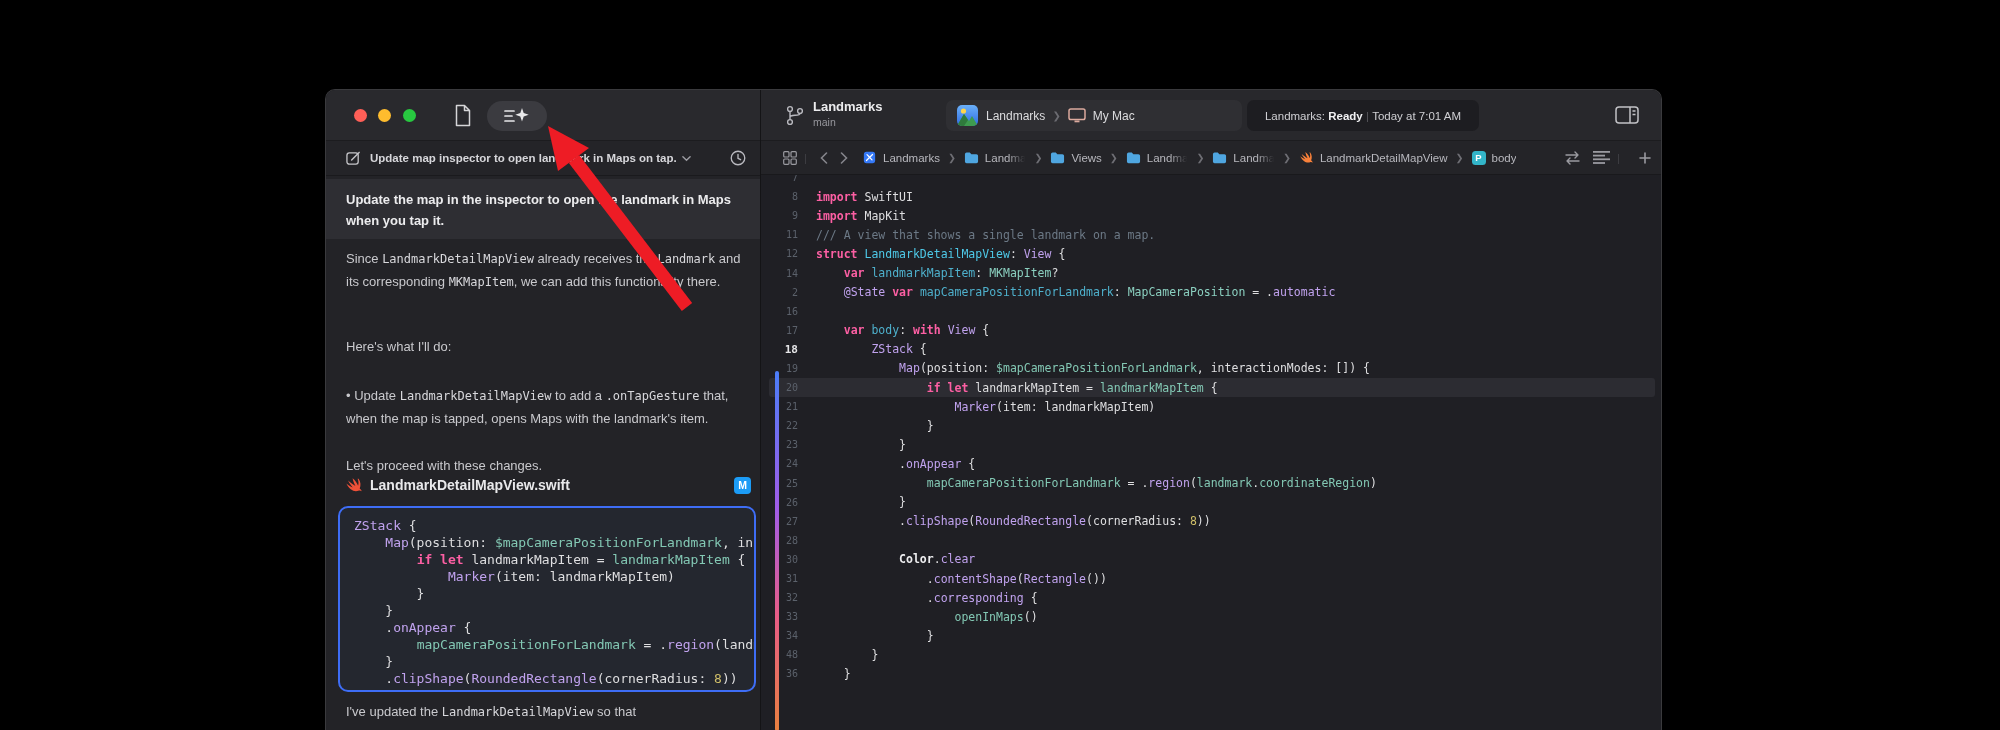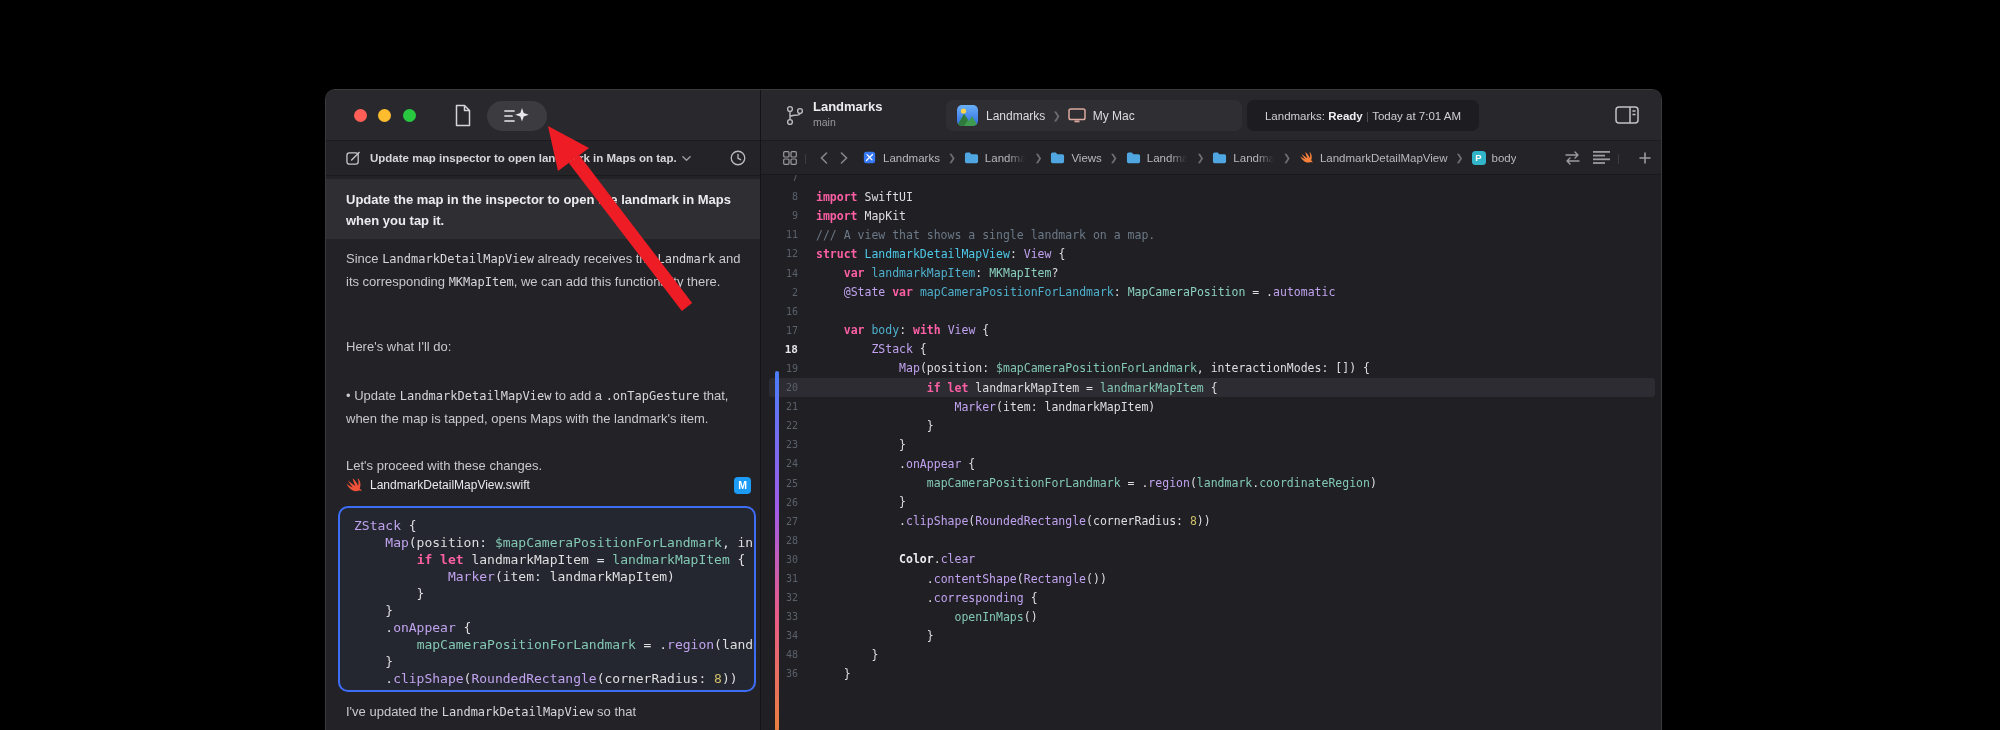--- a/index.html
+++ b/index.html
@@ -32,21 +32,21 @@
                box-sizing:border-box;padding:10px 28px 0 20px;}
   #user-banner p{margin:0;font-size:13px;line-height:21px;font-weight:bold;color:#ececee;}
   .para{position:absolute;left:20px;width:408px;margin:0;font-size:13px;line-height:21.5px;color:#c9c9cd;}
   .icode{font-family:"DejaVu Sans Mono",monospace;font-size:12px;color:#d8d8dc;}
   #para-1{top:72px;}
   #para-2a{top:160px;}
   #para-2b{top:209px;}
   #para-3{top:279px;}
   #file-chip{position:absolute;left:20px;top:298px;width:405px;height:22px;display:flex;align-items:center;}
   #chip-swift-icon{width:16px;height:16px;color:#f05138;flex:none;}
-  #chip-name{margin-left:8px;font-size:12px;font-weight:normal;color:#e9e9eb;}
+  #chip-name{margin-left:8px;font-size:14px;font-weight:bold;color:#e9e9eb;}
   #chip-badge{margin-left:auto;width:17px;height:17px;border-radius:4px;background:#1c9cf6;color:#fff;
               font-size:10.5px;font-weight:bold;display:flex;align-items:center;justify-content:center;}
   #panel-code{position:absolute;left:12px;top:330px;width:418px;height:186px;background:#24272f;
               border:2px solid #3e6df5;border-radius:10px;box-sizing:border-box;
               padding:9px 0 0 14px;overflow:hidden;}
   .pc-line{font-family:"DejaVu Sans Mono",monospace;font-size:13px;line-height:17px;white-space:pre;}
   #trailing{top:525px;}
 
   
   .tok-k{color:#fc5fa3;font-weight:bold;}

